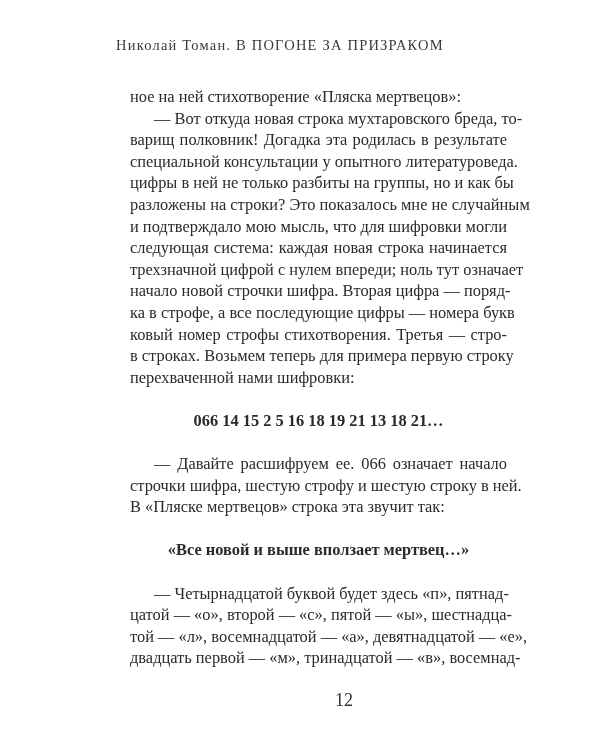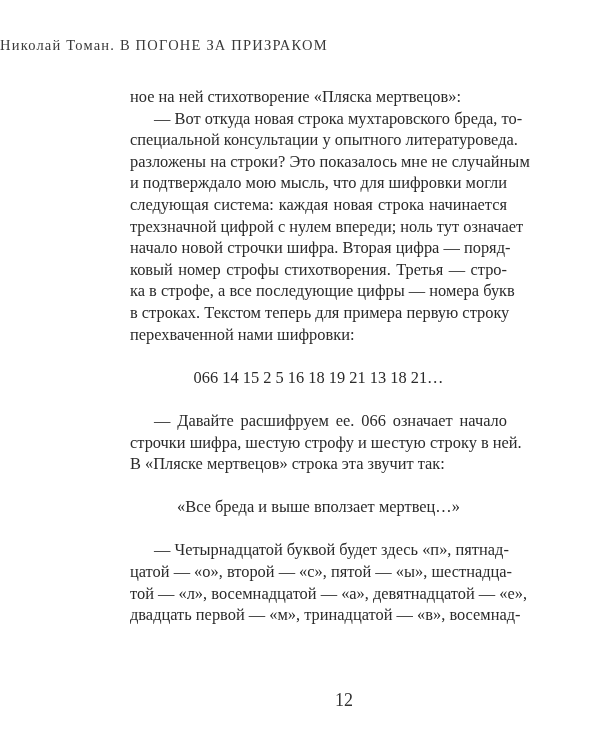--- a/index.html
+++ b/index.html
@@ -4,70 +4,73 @@
 <style>
   html, body { margin: 0; padding: 0; }
   body {
     width: 600px; height: 750px; background: #ffffff; overflow: hidden;
     position: relative;
     font-family: "DejaVu Serif", "Liberation Serif", serif;
     color: #2e2e2e;
   }
   .running-head {
     position: absolute; top: 37px; left: 0; width: 488px;
-    font-size: 14.5px; letter-spacing: 1.2px; color: #3a3a3a;
+    text-align: center; font-size: 14.5px; letter-spacing: 1.2px; color: #3a3a3a;
     font-family: "Liberation Serif", serif;
+    padding-left: 36px;
   }
   .text-block {
     position: absolute; left: 130px; top: 86px; width: 377px;
     font-family: "Liberation Serif", serif;
     font-size: 16.4px; line-height: 21.6px; color: #2a2a2a;
   }
   .line { display: block; white-space: nowrap; text-align: justify; text-align-last: justify; height: 21.6px; }
   .line.last { text-align-last: left; }
   .line.indent { padding-left: 24px; }
-  .centered { display: block; text-align: center; text-align-last: center; white-space: nowrap; height: 21.6px; }
+  .centered { display: block; text-align: center; text-align-last: center; white-space: nowrap; height: 21.6px; font-weight: bold; }
   .gap { height: 21.6px; }
   .page-number {
     position: absolute; top: 690px; left: 0; width: 600px; text-align: center;
     font-family: "Liberation Serif", serif; font-size: 18px; color: #333; margin-left: 44px;
   }
 </style>
 </head>
 <body>
 
 <div class="running-head">Николай Томан. В ПОГОНЕ ЗА ПРИЗРАКОМ</div>
 
 <div class="text-block">
   <div>
     <span class="line last">ное на ней стихотворение «Пляска мертвецов»:</span>
   </div>
   <div>
     <span class="line indent">— Вот откуда новая строка мухтаровского бреда, то-</span>
+    <span class="line">варищ полковник! Догадка эта родилась в результате</span>
     <span class="line">специальной консультации у опытного литературоведа.</span>
+    <span class="line">цифры в ней не только разбиты на группы, но и как бы</span>
     <span class="line">разложены на строки? Это показалось мне не случайным</span>
     <span class="line">и подтверждало мою мысль, что для шифровки могли</span>
     <span class="line">следующая система: каждая новая строка начинается</span>
     <span class="line">трехзначной цифрой с нулем впереди; ноль тут означает</span>
     <span class="line">начало новой строчки шифра. Вторая цифра — поряд-</span>
+    <span class="line">ка в строфе, а все последующие цифры — номера букв</span>
     <span class="line">ковый номер строфы стихотворения. Третья — стро-</span>
-    <span class="line">ка в строфе, а все последующие цифры — номера букв</span>
-    <span class="line">в строках. Текстом теперь для примера первую строку</span>
+    <span class="line">в строках. Возьмем теперь для примера первую строку</span>
     <span class="line last">перехваченной нами шифровки:</span>
   </div>
   <div class="gap"></div>
   <span class="centered">066 14 15 2 5 16 18 19 21 13 18 21…</span>
   <div class="gap"></div>
   <div>
     <span class="line indent">— Давайте расшифруем ее. 066 означает начало</span>
     <span class="line">строчки шифра, шестую строфу и шестую строку в ней.</span>
     <span class="line last">В «Пляске мертвецов» строка эта звучит так:</span>
   </div>
   <div class="gap"></div>
-  <span class="centered">«Все бреда и выше вползает мертвец…»</span>
+  <span class="centered">«Все новой и выше вползает мертвец…»</span>
   <div class="gap"></div>
   <div>
     <span class="line indent">— Четырнадцатой буквой будет здесь «п», пятнад-</span>
     <span class="line">цатой — «о», второй — «с», пятой — «ы», шестнадца-</span>
     <span class="line">той — «л», восемнадцатой — «а», девятнадцатой — «е»,</span>
     <span class="line">двадцать первой — «м», тринадцатой — «в», восемнад-</span>
   </div>
 </div>
 
 <div class="page-number">12</div>

